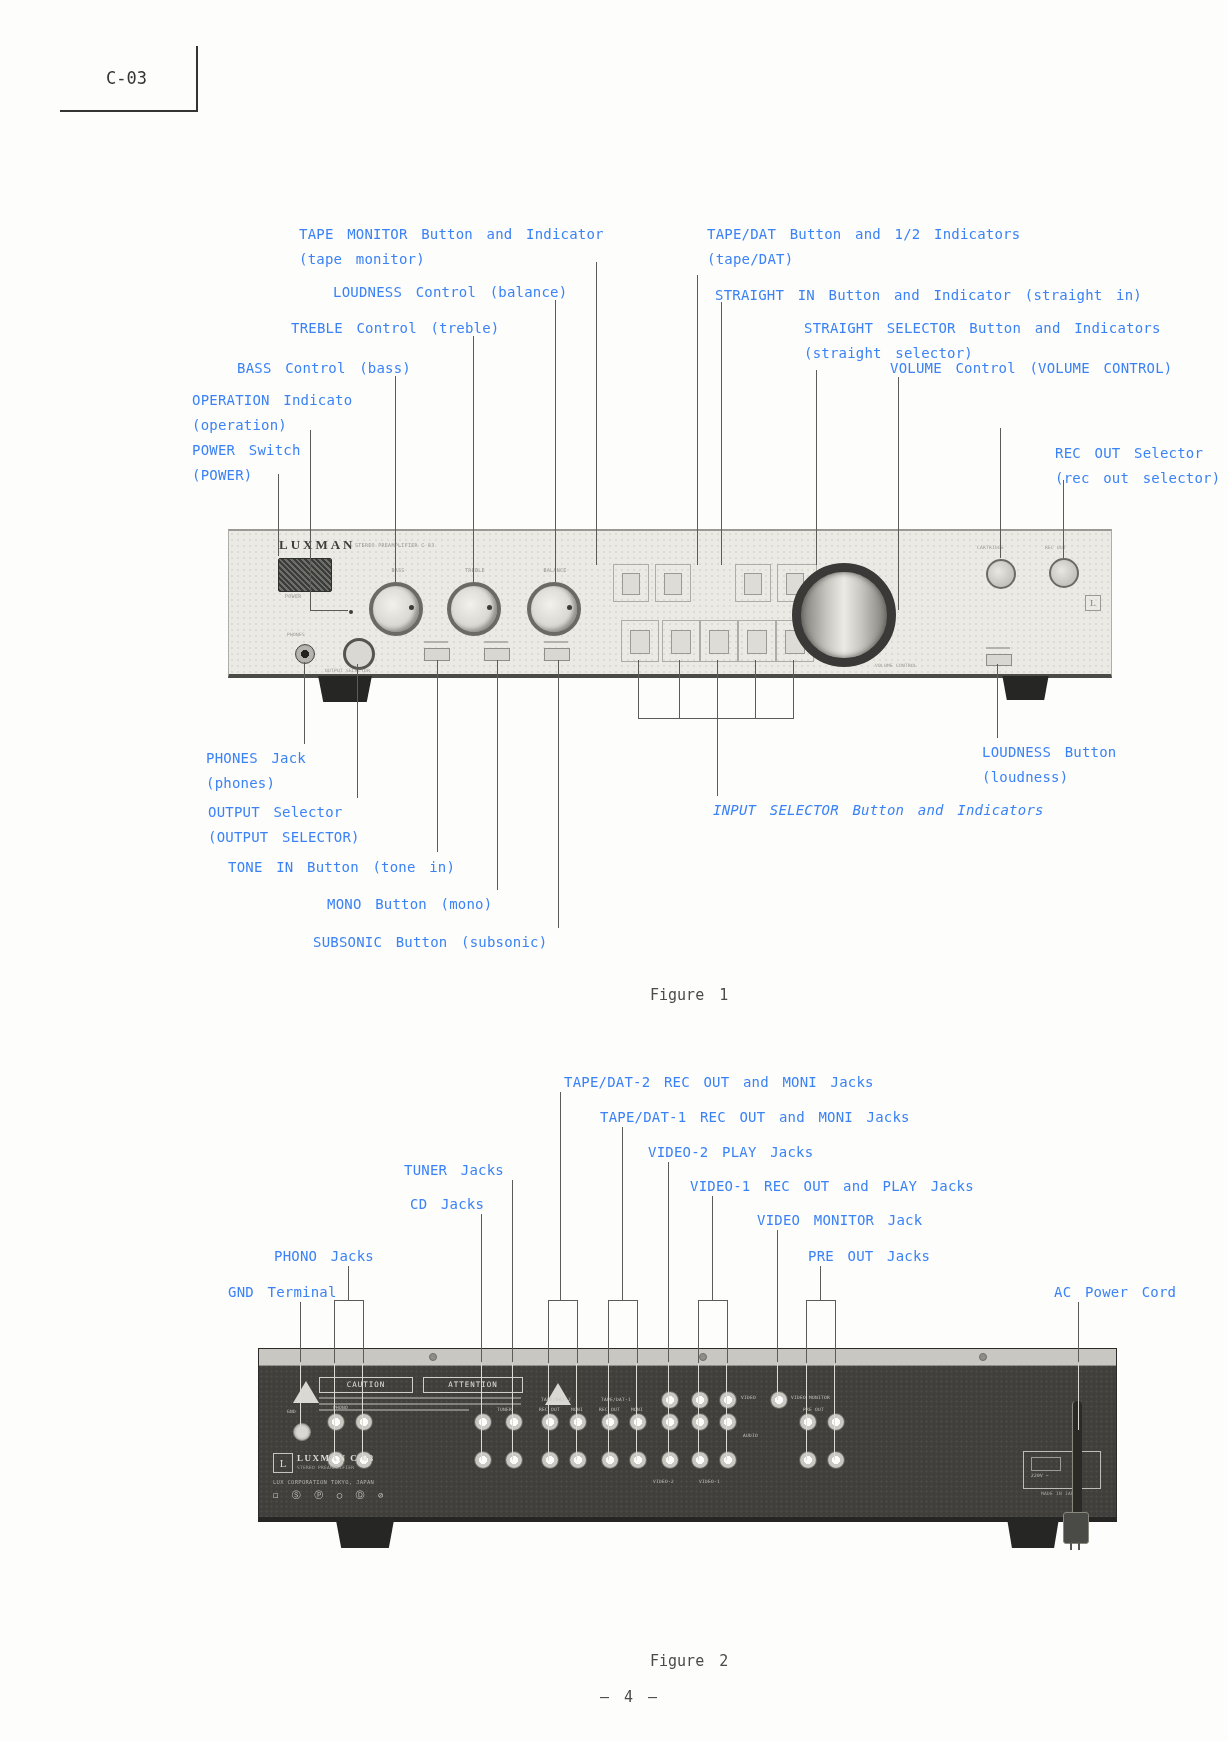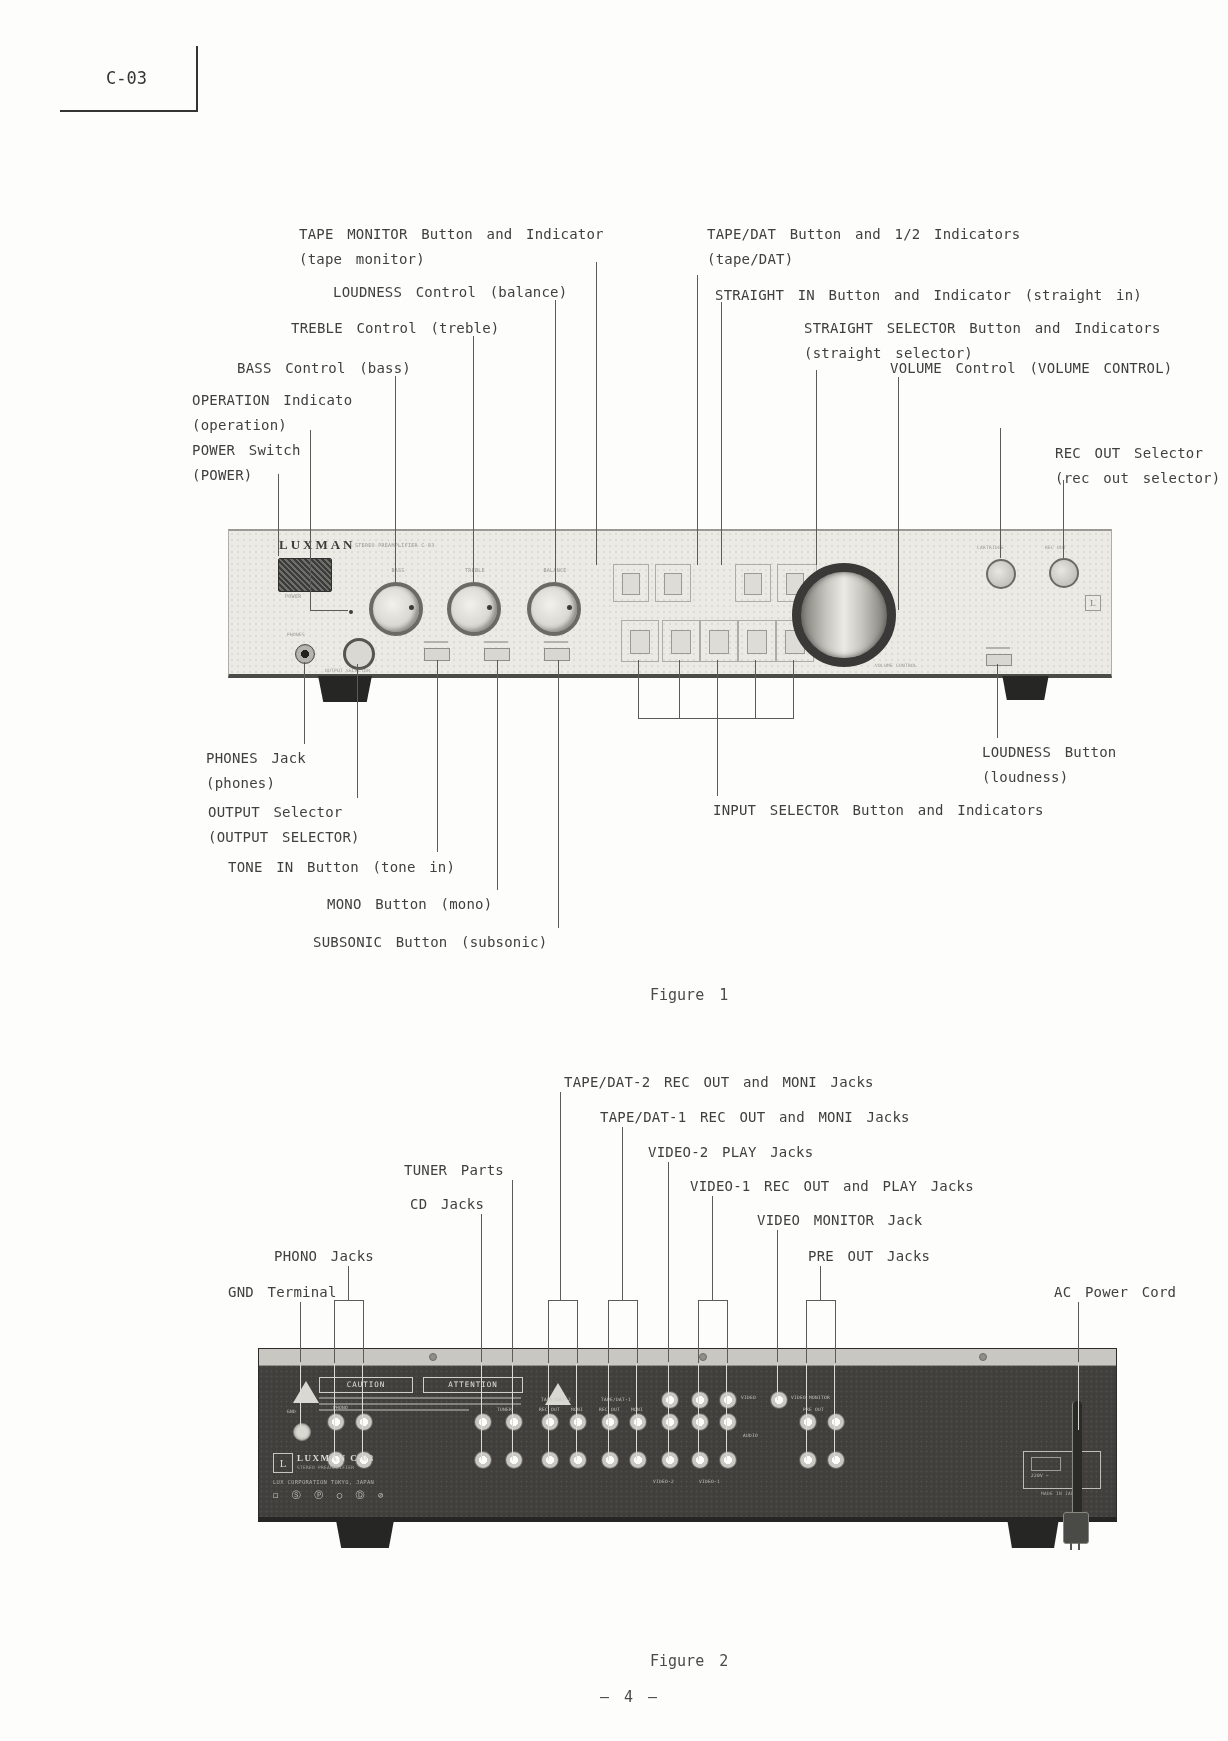--- a/index.html
+++ b/index.html
@@ -1,18 +1,18 @@
 <!DOCTYPE html>
 <html><head>
 <meta charset="utf-8">
 <style>
   html,body{margin:0;padding:0;background:#ffffff;}
   .page{position:relative;width:1228px;height:1741px;background:#fdfdfb;overflow:hidden;
         font-family:"DejaVu Sans Mono", monospace;}
-  .co{position:absolute;font-size:14px;line-height:25px;color:#404040;letter-spacing:.2px;
+  .co{position:absolute;font-size:14px;line-height:25px;color:#3b82f6;letter-spacing:.2px;
       word-spacing:5px;white-space:nowrap;}
   .ld{position:absolute;width:1px;background:#5b5b57;}
   .ldh{position:absolute;height:1px;background:#5b5b57;}
   .ldw{position:absolute;width:1px;background:#dddcd4;}
   .bk{position:absolute;border:1px solid #5b5b57;border-bottom:none;}
   .cap{position:absolute;font-size:15px;color:#4b4b47;word-spacing:6px;}
   .title{position:absolute;left:165px;top:152px;font-family:"Liberation Sans",sans-serif;
          font-weight:bold;font-size:31px;color:#202020;letter-spacing:-.3px;}
   .doccode{position:absolute;left:60px;top:46px;width:136px;height:64px;
            border-right:2px solid #343432;border-bottom:2px solid #343432;}
@@ -188,21 +188,21 @@
   <div class="co" style="left:327px;top:892px;">
     <div>MONO Button (mono)</div>
   </div>
   <div class="co" style="left:313px;top:930px;">
     <div>SUBSONIC Button (subsonic)</div>
   </div>
   <div class="co" style="left:982px;top:740px;">
     <div>LOUDNESS Button</div>
     <div>(loudness)</div>
   </div>
-  <div class="co" style="left:713px;top:798px;">
+  <div class="co" style="left:713px;top:798px;font-style:italic;">
     <div>INPUT SELECTOR Button and Indicators</div>
   </div>
 
   <div class="ld" style="left:596px;top:262px;height:303px;"></div>
   <div class="ld" style="left:697px;top:275px;height:290px;"></div>
   <div class="ld" style="left:721px;top:302px;height:263px;"></div>
   <div class="ld" style="left:816px;top:370px;height:195px;"></div>
   <div class="ld" style="left:898px;top:377px;height:233px;"></div>
   <div class="ld" style="left:1000px;top:428px;height:130px;"></div>
   <div class="ld" style="left:1063px;top:480px;height:78px;"></div>
@@ -317,21 +317,21 @@
   <div class="co" style="left:540px;top:1070px;margin-left:24px;">
     <div>TAPE/DAT-2 REC OUT and MONI Jacks</div>
   </div>
   <div class="co" style="left:600px;top:1105px;">
     <div>TAPE/DAT-1 REC OUT and MONI Jacks</div>
   </div>
   <div class="co" style="left:648px;top:1140px;">
     <div>VIDEO-2 PLAY Jacks</div>
   </div>
   <div class="co" style="left:404px;top:1158px;">
-    <div>TUNER Parts</div>
+    <div>TUNER Jacks</div>
   </div>
   <div class="co" style="left:690px;top:1174px;">
     <div>VIDEO-1 REC OUT and PLAY Jacks</div>
   </div>
   <div class="co" style="left:410px;top:1192px;">
     <div>CD Jacks</div>
   </div>
   <div class="co" style="left:757px;top:1208px;">
     <div>VIDEO MONITOR Jack</div>
   </div>

